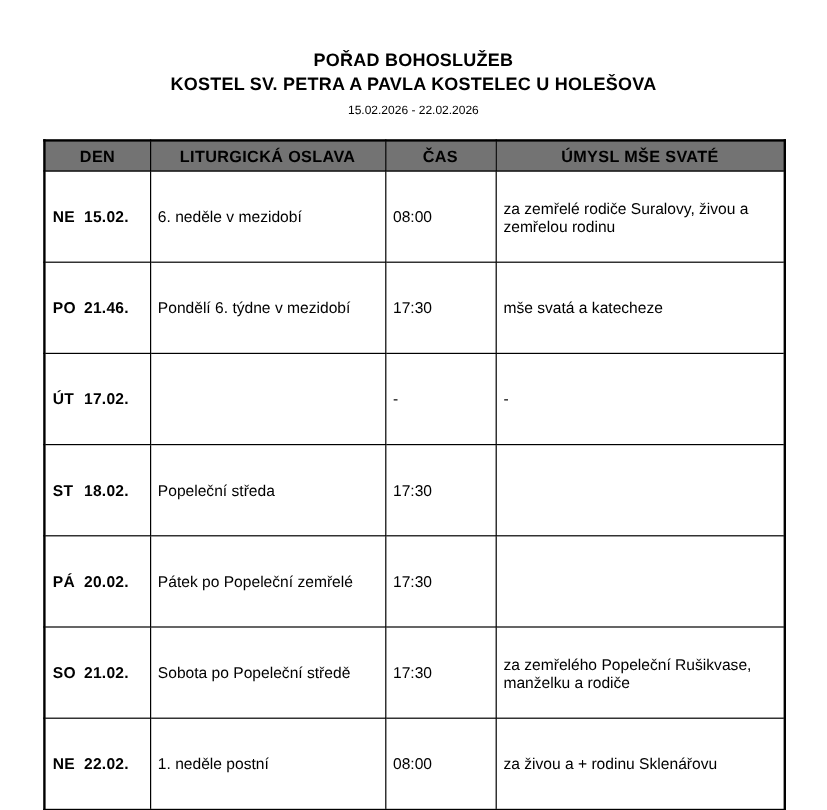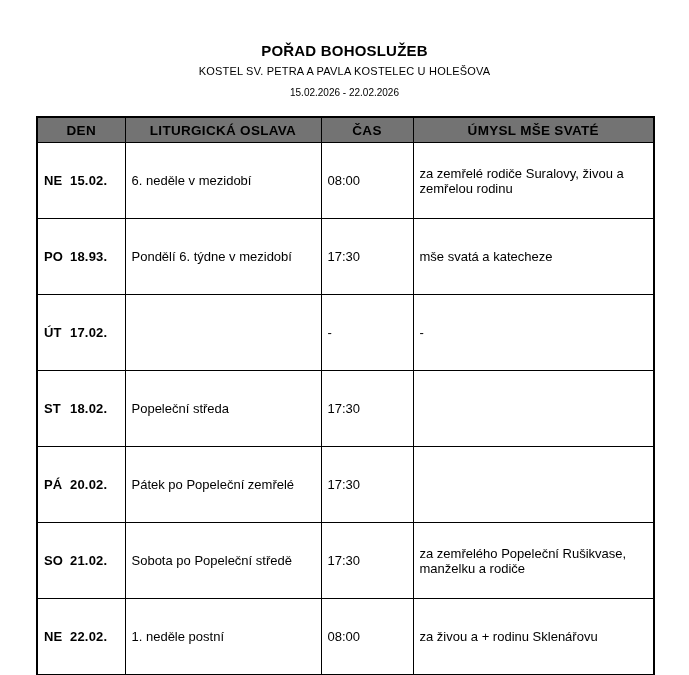--- a/index.html
+++ b/index.html
@@ -25,22 +25,22 @@
     text-align: center;
     padding-top: 12px;
   }
   .header .line1 {
     font-size: 15px;
     font-weight: bold;
     letter-spacing: 0.2px;
     line-height: 20px;
   }
   .header .line2 {
-    font-size: 11px;
-    font-weight: normal;
+    font-size: 15px;
+    font-weight: bold;
     letter-spacing: 0.2px;
     line-height: 20px;
   }
   .header .line3 {
     font-size: 10px;
     font-weight: normal;
     line-height: 20px;
     margin-top: 2px;
   }
   .table-wrap {
@@ -117,21 +117,21 @@
         </tr>
       </thead>
       <tbody>
         <tr>
           <td class="day"><span class="daylabel">NE</span><span>15.02.</span></td>
           <td class="celebration">6. neděle v mezidobí</td>
           <td class="time">08:00</td>
           <td class="intention">za zemřelé rodiče Suralovy, živou a zemřelou rodinu</td>
         </tr>
         <tr>
-          <td class="day"><span class="daylabel">PO</span><span>18.93.</span></td>
+          <td class="day"><span class="daylabel">PO</span><span>21.46.</span></td>
           <td class="celebration">Pondělí 6. týdne v mezidobí</td>
           <td class="time">17:30</td>
           <td class="intention">mše svatá a katecheze</td>
         </tr>
         <tr>
           <td class="day"><span class="daylabel">ÚT</span><span>17.02.</span></td>
           <td class="celebration"></td>
           <td class="time">-</td>
           <td class="intention">-</td>
         </tr>

